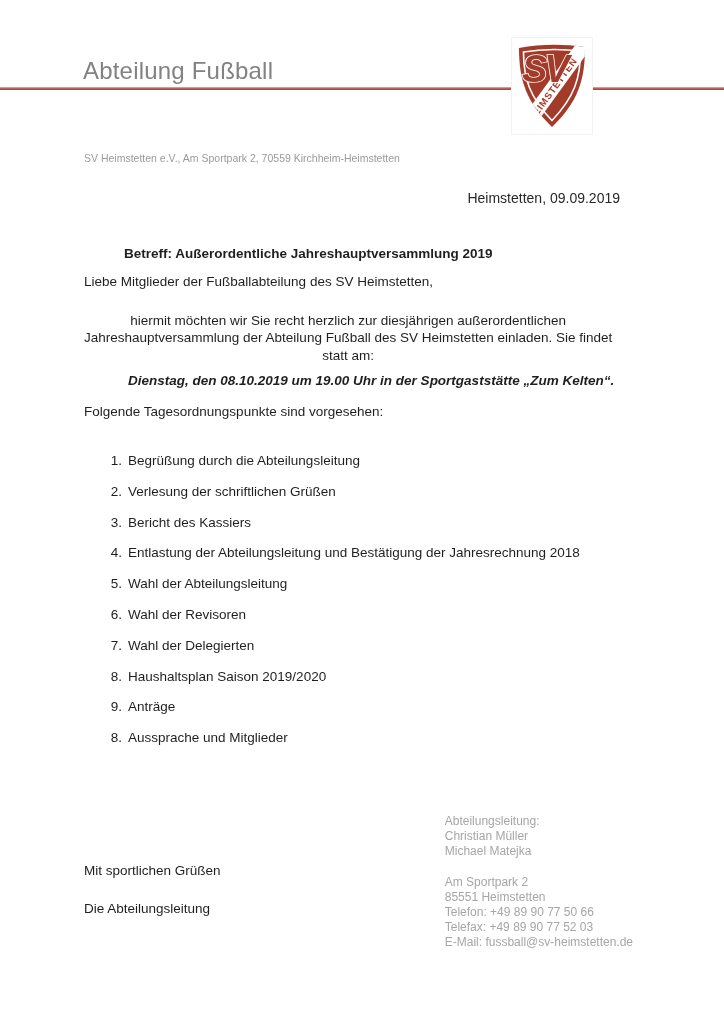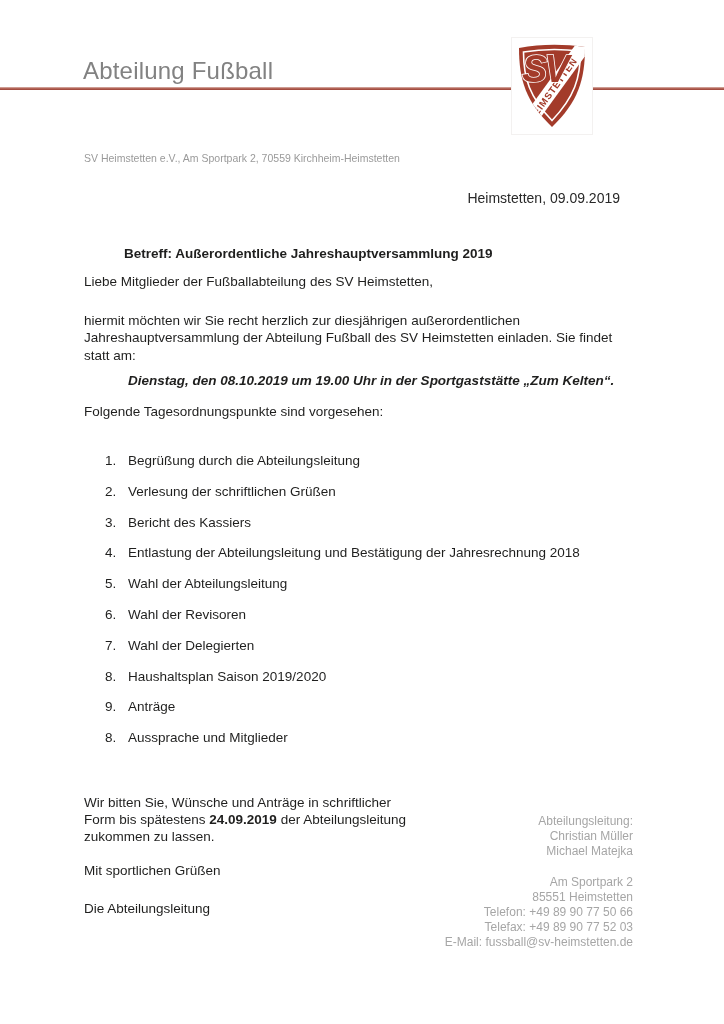--- a/index.html
+++ b/index.html
@@ -5,21 +5,21 @@
   html, body { margin: 0; padding: 0; background: #ffffff; }
   .page {
     position: relative;
     width: 724px;
     height: 1024px;
     background: #ffffff;
     font-family: "Liberation Sans", sans-serif;
     color: #1f1f1e;
     overflow: hidden;
   }
-  .abs { position: absolute; white-space: nowrap; }
+  .abs { position: absolute; white-space: nowrap; text-align: center; }
 
   .page-title {
     left: 83px; top: 57px;
     font-size: 24px;
     color: #828282;
     letter-spacing: 0.2px;
   }
   .header-rule {
     position: absolute;
     left: 0; top: 87px;
@@ -67,21 +67,21 @@
   .agenda-num { width: 23px; margin-left: 21px; flex: 0 0 auto; }
   .agenda-text { flex: 0 0 auto; }
 
   .request { left: 84px; top: 794px; font-size: 13.5px; line-height: 17.2px; }
   .request b { font-weight: bold; }
   .closing { left: 84px; top: 863px; font-size: 13.5px; }
   .signature { left: 84px; top: 901px; font-size: 13.5px; }
 
   .contact-block {
     right: 91px; top: 814px;
-    text-align: right;
+    text-align: left;
     font-size: 12px;
     line-height: 15.2px;
     color: #a6a6a6;
   }
   .contact-gap { height: 15px; }
 </style>
 </head>
 <body>
 
 <div class="page">
@@ -162,31 +162,20 @@
     <div class="agenda-item">
       <span class="agenda-num">9.</span>
       <span class="agenda-text">Anträge</span>
     </div>
     <div class="agenda-item">
       <span class="agenda-num">8.</span>
       <span class="agenda-text">Aussprache und Mitglieder</span>
     </div>
   </div>
 
-  <div class="abs request">
-    <div>
-      <span>Wir bitten Sie, Wünsche und Anträge in schriftlicher</span>
-    </div>
-    <div>
-      <span>Form bis spätestens </span><b>24.09.2019</b><span> der Abteilungsleitung</span>
-    </div>
-    <div>
-      <span>zukommen zu lassen.</span>
-    </div>
-  </div>
 
   <div class="abs closing">Mit sportlichen Grüßen</div>
   <div class="abs signature">Die Abteilungsleitung</div>
 
   <div class="abs contact-block">
     <div>Abteilungsleitung:</div>
     <div>Christian Müller</div>
     <div>Michael Matejka</div>
     <div class="contact-gap"></div>
     <div>Am Sportpark 2</div>

